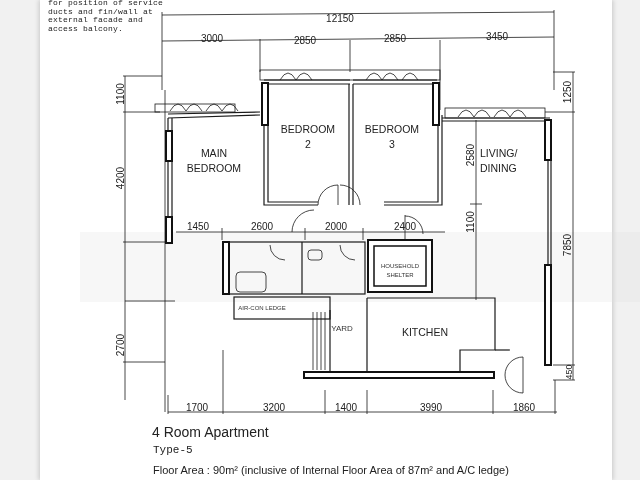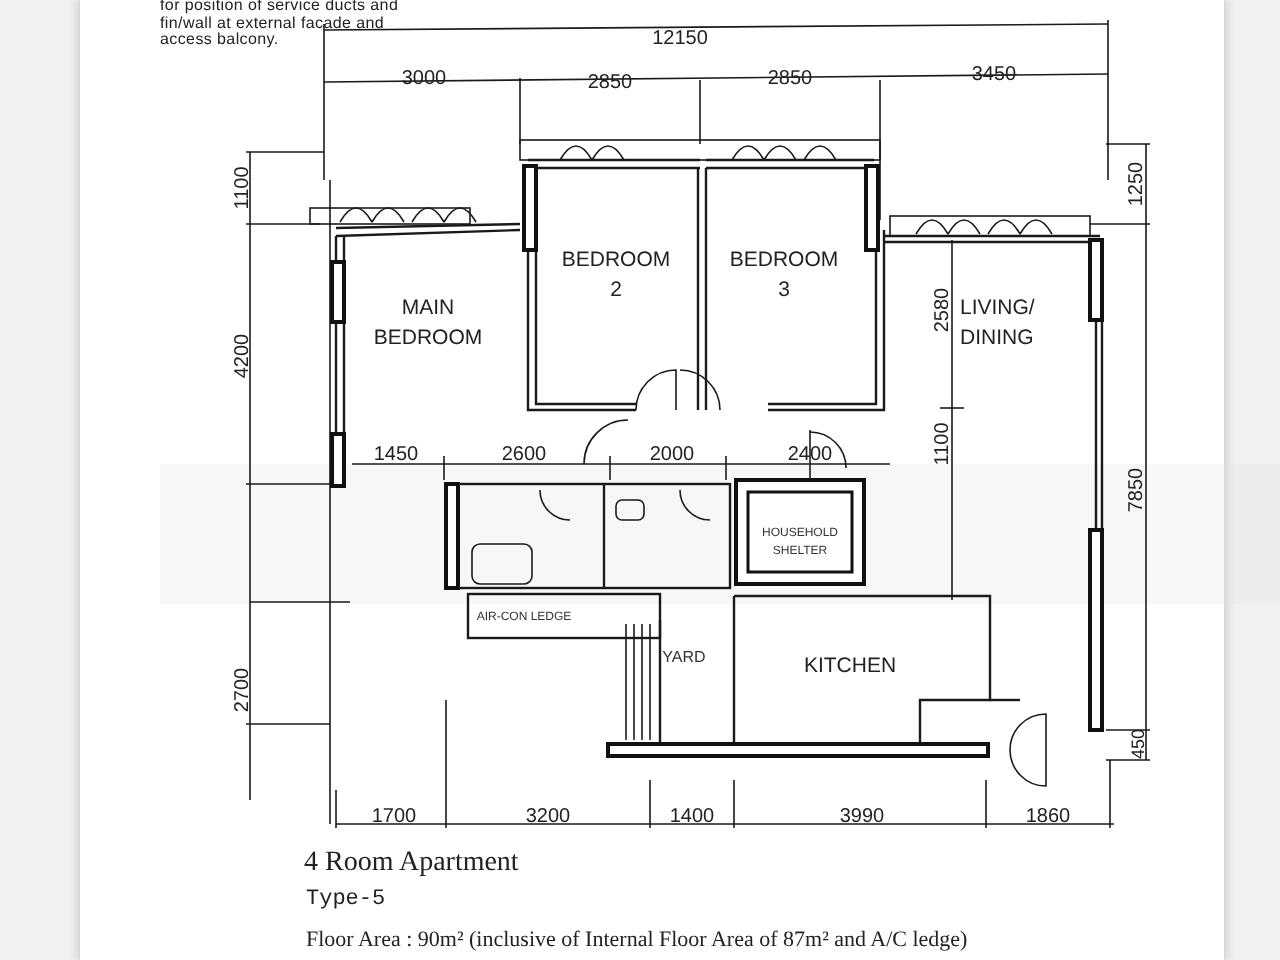--- a/index.html
+++ b/index.html
@@ -13,39 +13,38 @@
     background:#ffffff;
     box-shadow: -2px 0 4px rgba(0,0,0,0.12), 2px 0 4px rgba(0,0,0,0.12);
   }
   .band {
     position:absolute; left:80px; top:232px; width:560px; height:70px;
     background:rgba(225,225,225,0.25);
   }
   svg { position:absolute; left:0; top:0; }
   .note {
     position:absolute; left:48px; top:-1px; width:120px;
-    font-family:Liberation Sans, sans-serif; font-size:8px; line-height:8.5px; color:#222;
+    font-family:Liberation Mono, monospace; font-size:8px; line-height:8.5px; color:#222;
     letter-spacing:0.2px;
-    margin-left:32px;
   }
   .dim { font-family:"Liberation Sans", sans-serif; font-size:10px; fill:#222; }
   .dim-s { font-family:"Liberation Sans", sans-serif; font-size:9px; fill:#222; }
   .room { font-family:"Liberation Sans", sans-serif; font-size:10.5px; fill:#222; }
   .room-s { font-family:"Liberation Sans", sans-serif; font-size:6px; fill:#333; }
   .title {
     position:absolute; left:152px; top:424px;
-    font-family:Liberation Serif, serif; font-size:14px; color:#222;
+    font-family:Liberation Sans, sans-serif; font-size:14px; color:#222;
   }
   .type {
     position:absolute; left:153px; top:444px;
     font-family:Liberation Mono, monospace; font-size:11px; color:#222;
   }
   .area {
     position:absolute; left:153px; top:464px; white-space:nowrap;
-    font-family:Liberation Serif, serif; font-size:11px; color:#222;
+    font-family:Liberation Sans, sans-serif; font-size:11px; color:#222;
   }
 </style>
 </head>
 <body>
 
 <div class="page"></div>
 <div class="band"></div>
 
 <div class="note">for position of service ducts and fin/wall at external facade and access balcony.</div>
 

